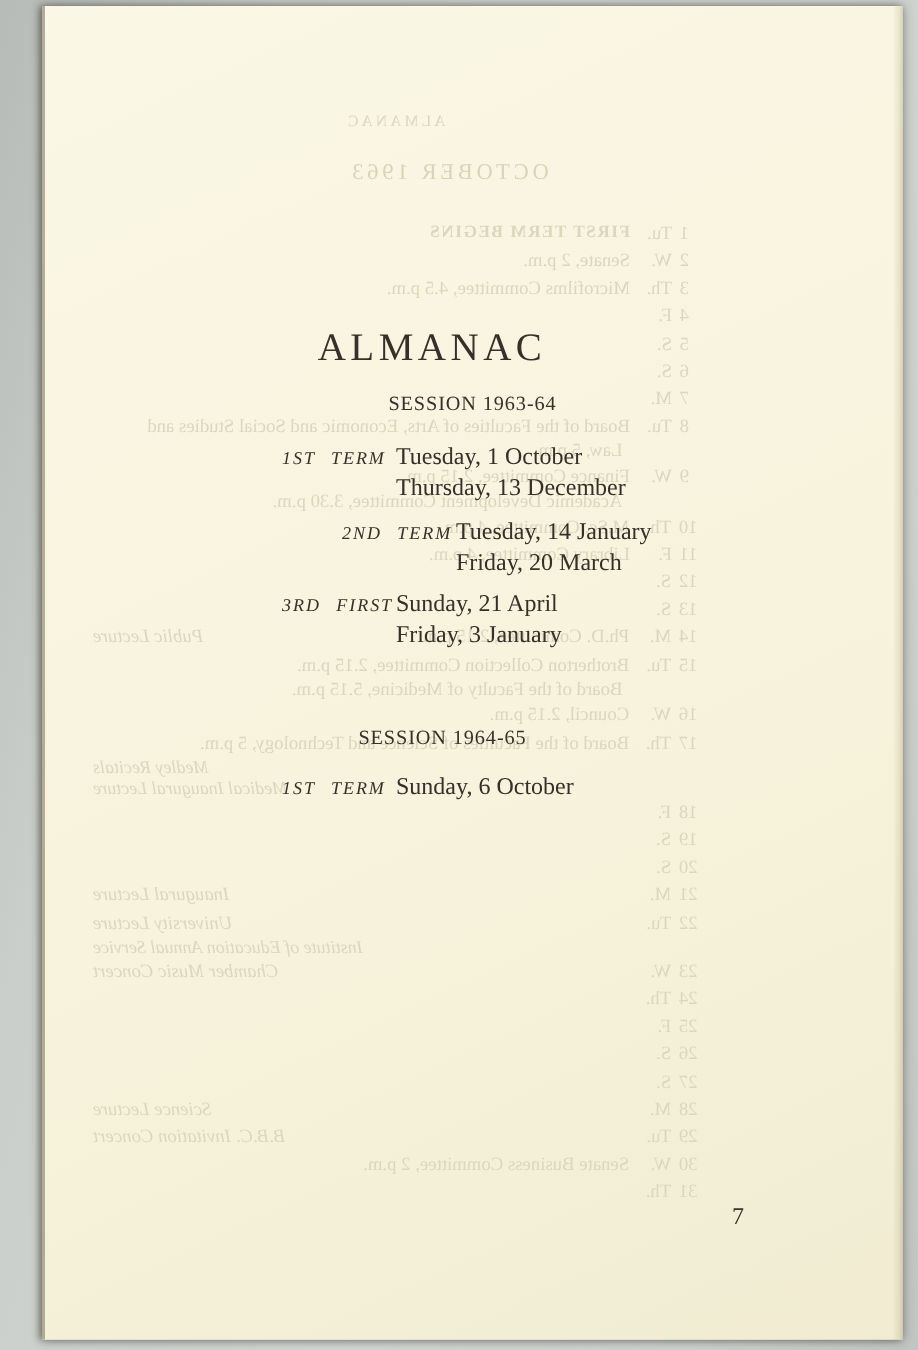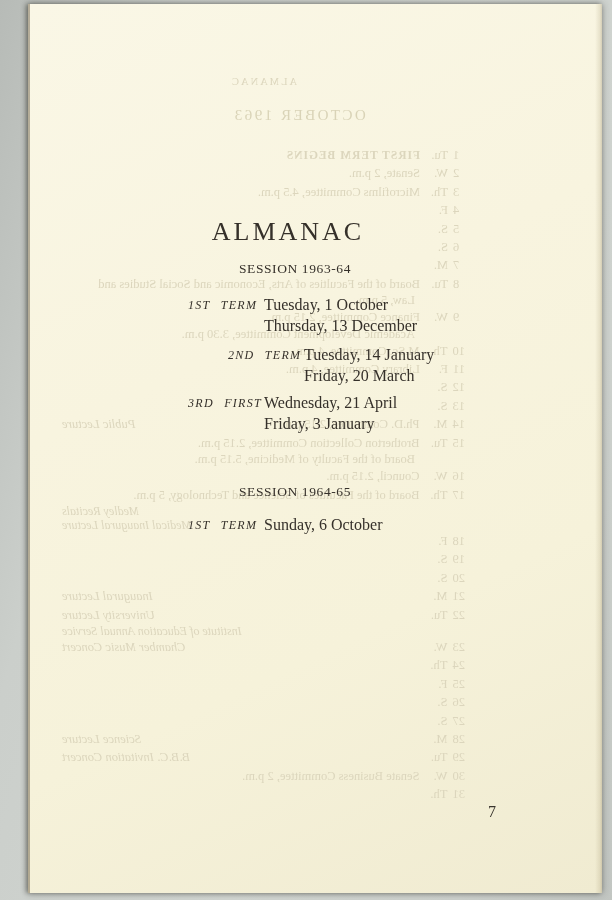--- a/index.html
+++ b/index.html
@@ -47,21 +47,21 @@
   .bann{position:absolute;right:34px;top:0;font-style:italic;}
   .bcont{padding-left:187px;line-height:15px;font-size:12.5px;white-space:nowrap;}
   .bannline{text-align:right;padding-right:34px;line-height:14px;font-size:12px;font-style:italic;}
 
   
   .recto{position:absolute;inset:0;color:#35302a;}
   .title{position:absolute;top:213px;left:0;width:520px;margin:0;text-align:center;
     font-size:26px;font-weight:400;letter-spacing:3px;}
   .session-heading{position:absolute;left:0;width:534px;text-align:center;
     font-size:13.5px;letter-spacing:.6px;}
-  .sh1{top:257px;}
+  .sh1{top:257px;margin-left:20px;}
   .sh2{top:480px;}
   .term{position:absolute;left:160px;display:flex;}
   .t1{top:290px;}.t2{top:340px;margin-left:40px;}.t3{top:388px;}.t4{top:510px;}
   .term-label{width:76px;font-size:12px;letter-spacing:1.3px;word-spacing:6px;padding-top:4px;font-style:italic;}
   .term-dates span{display:block;line-height:21px;font-size:16px;}
   .page-number{position:absolute;top:799px;left:460px;font-size:16px;color:#3a352e;}
 </style>
 </head>
 <body>
 
@@ -259,21 +259,21 @@
         <span class="term-label">2ND TERM</span>
         <span class="term-dates">
           <span>Tuesday, 14 January</span>
           <span>Friday, 20 March</span>
         </span>
       </div>
 
       <div class="term t3">
         <span class="term-label">3RD FIRST</span>
         <span class="term-dates">
-          <span>Wednesday, 21 April</span>
+          <span>Sunday, 21 April</span>
           <span>Friday, 3 January</span>
         </span>
       </div>
 
       <div class="session-heading sh2">SESSION 1964-65</div>
 
       <div class="term t4">
         <span class="term-label">1ST TERM</span>
         <span class="term-dates">
           <span>Sunday, 6 October</span>

